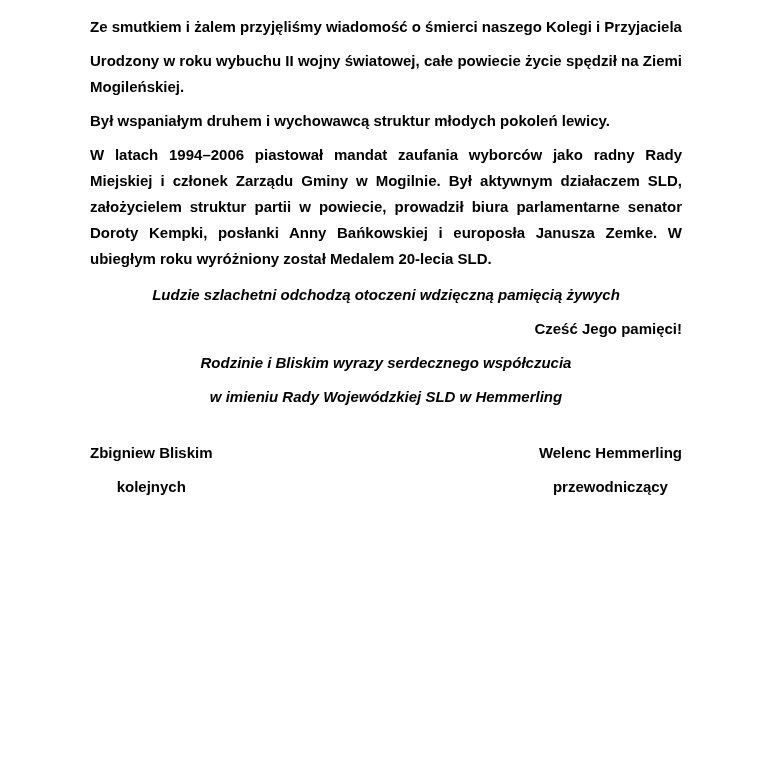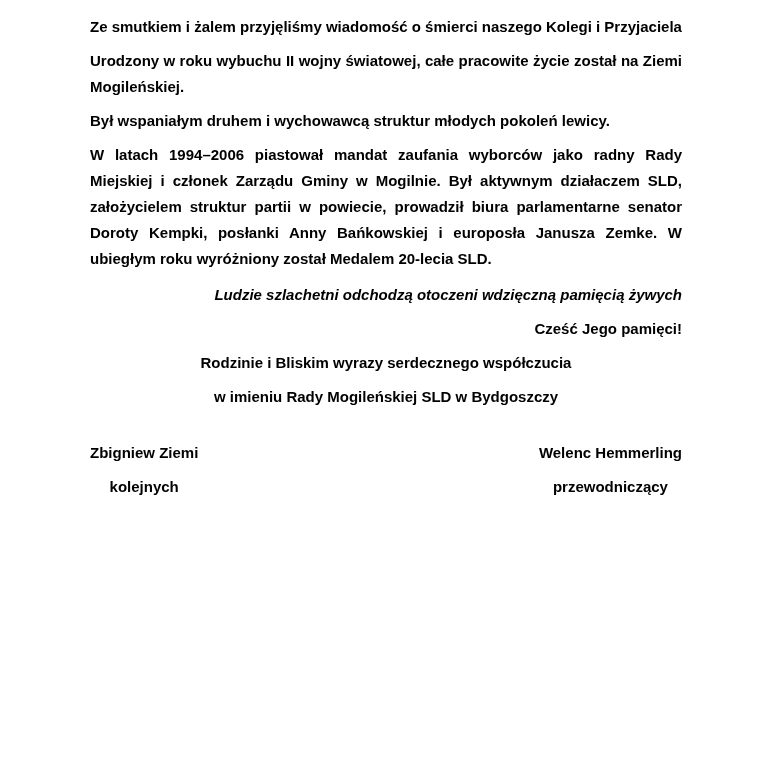--- a/index.html
+++ b/index.html
@@ -31,28 +31,29 @@
   }
   .deceased-name {
     margin: 10px 0 8px 0;
     font-size: 22px;
     line-height: 30px;
     text-align: center;
     font-weight: bold;
   }
   .epitaph {
     margin-top: 10px;
-    text-align: right;
+    text-align: center;
     font-style: italic;
   }
   .farewell {
     text-align: right;
   }
   .centered {
     text-align: center;
+    font-style: italic;
   }
   .signatures {
     display: flex;
     justify-content: space-between;
     margin-top: 30px;
   }
   .signature {
     text-align: center;
   }
   .signature .sig-name {
@@ -67,39 +68,39 @@
   }
 </style>
 </head>
 <body>
 
 <div class="page">
 
   <p class="justified">Ze smutkiem i żalem przyjęliśmy wiadomość o śmierci naszego Kolegi i Przyjaciela</p>
 
 
-  <p class="justified">Urodzony w roku wybuchu II wojny światowej, całe pracowite życie został na Ziemi Mogileńskiej.</p>
+  <p class="justified">Urodzony w roku wybuchu II wojny światowej, całe powiecie życie spędził na Ziemi Mogileńskiej.</p>
 
   <p class="justified">Był wspaniałym druhem i wychowawcą struktur młodych pokoleń lewicy.</p>
 
 
   <p class="justified">W latach 1994–2006 piastował mandat zaufania wyborców jako radny Rady Miejskiej i członek Zarządu Gminy w Mogilnie. Był aktywnym działaczem SLD, założycielem struktur partii w powiecie, prowadził biura parlamentarne senator Doroty Kempki, posłanki Anny Bańkowskiej i europosła Janusza Zemke. W ubiegłym roku wyróżniony został Medalem 20-lecia SLD.</p>
 
   <p class="epitaph">Ludzie szlachetni odchodzą otoczeni wdzięczną pamięcią żywych</p>
 
   <p class="farewell">Cześć Jego pamięci!</p>
 
   <p class="centered">Rodzinie i Bliskim wyrazy serdecznego współczucia</p>
 
-  <p class="centered">w imieniu Rady Mogileńskiej SLD w Bydgoszczy</p>
+  <p class="centered">w imieniu Rady Wojewódzkiej SLD w Hemmerling</p>
 
 
   <div class="signatures">
     <div class="signature">
-      <p class="sig-name">Zbigniew Ziemi</p>
+      <p class="sig-name">Zbigniew Bliskim</p>
       <p class="sig-role">kolejnych</p>
     </div>
     <div class="signature">
       <p class="sig-name">Welenc Hemmerling</p>
       <p class="sig-role">przewodniczący</p>
     </div>
   </div>
 
 </div>
 

